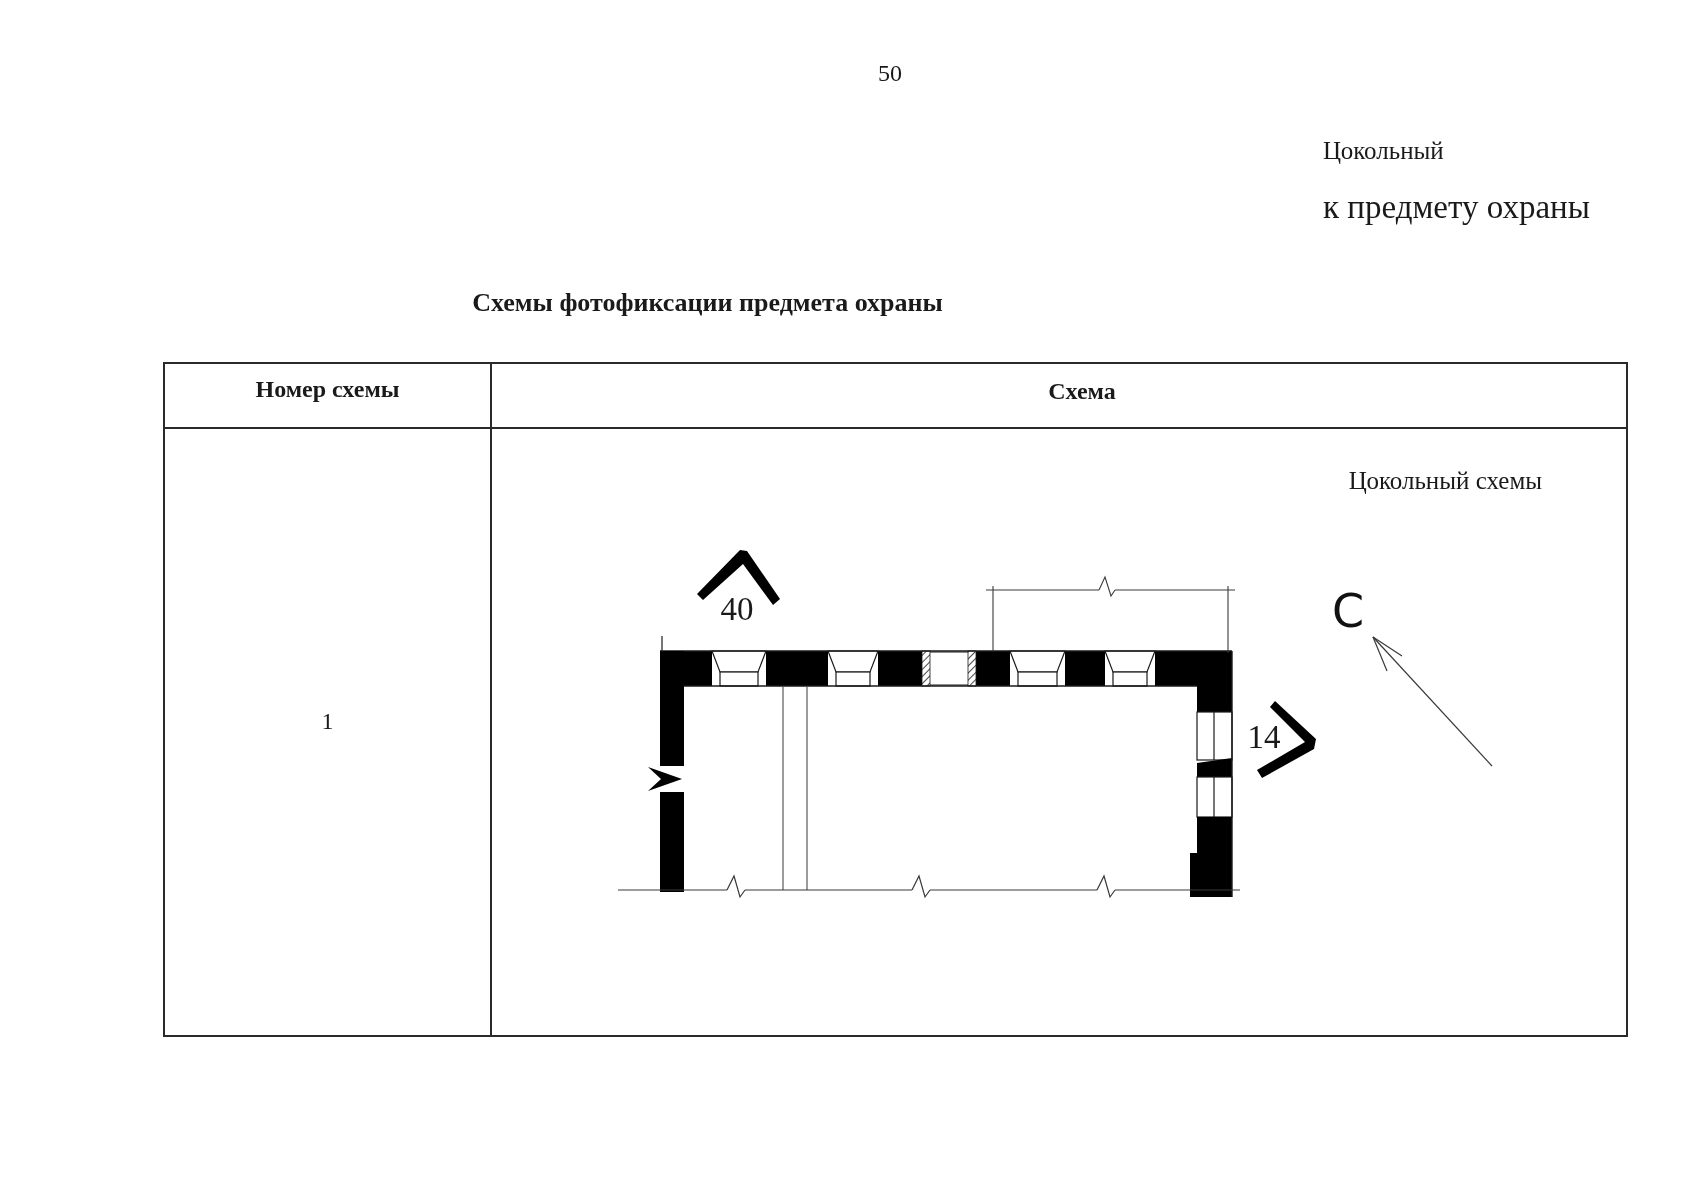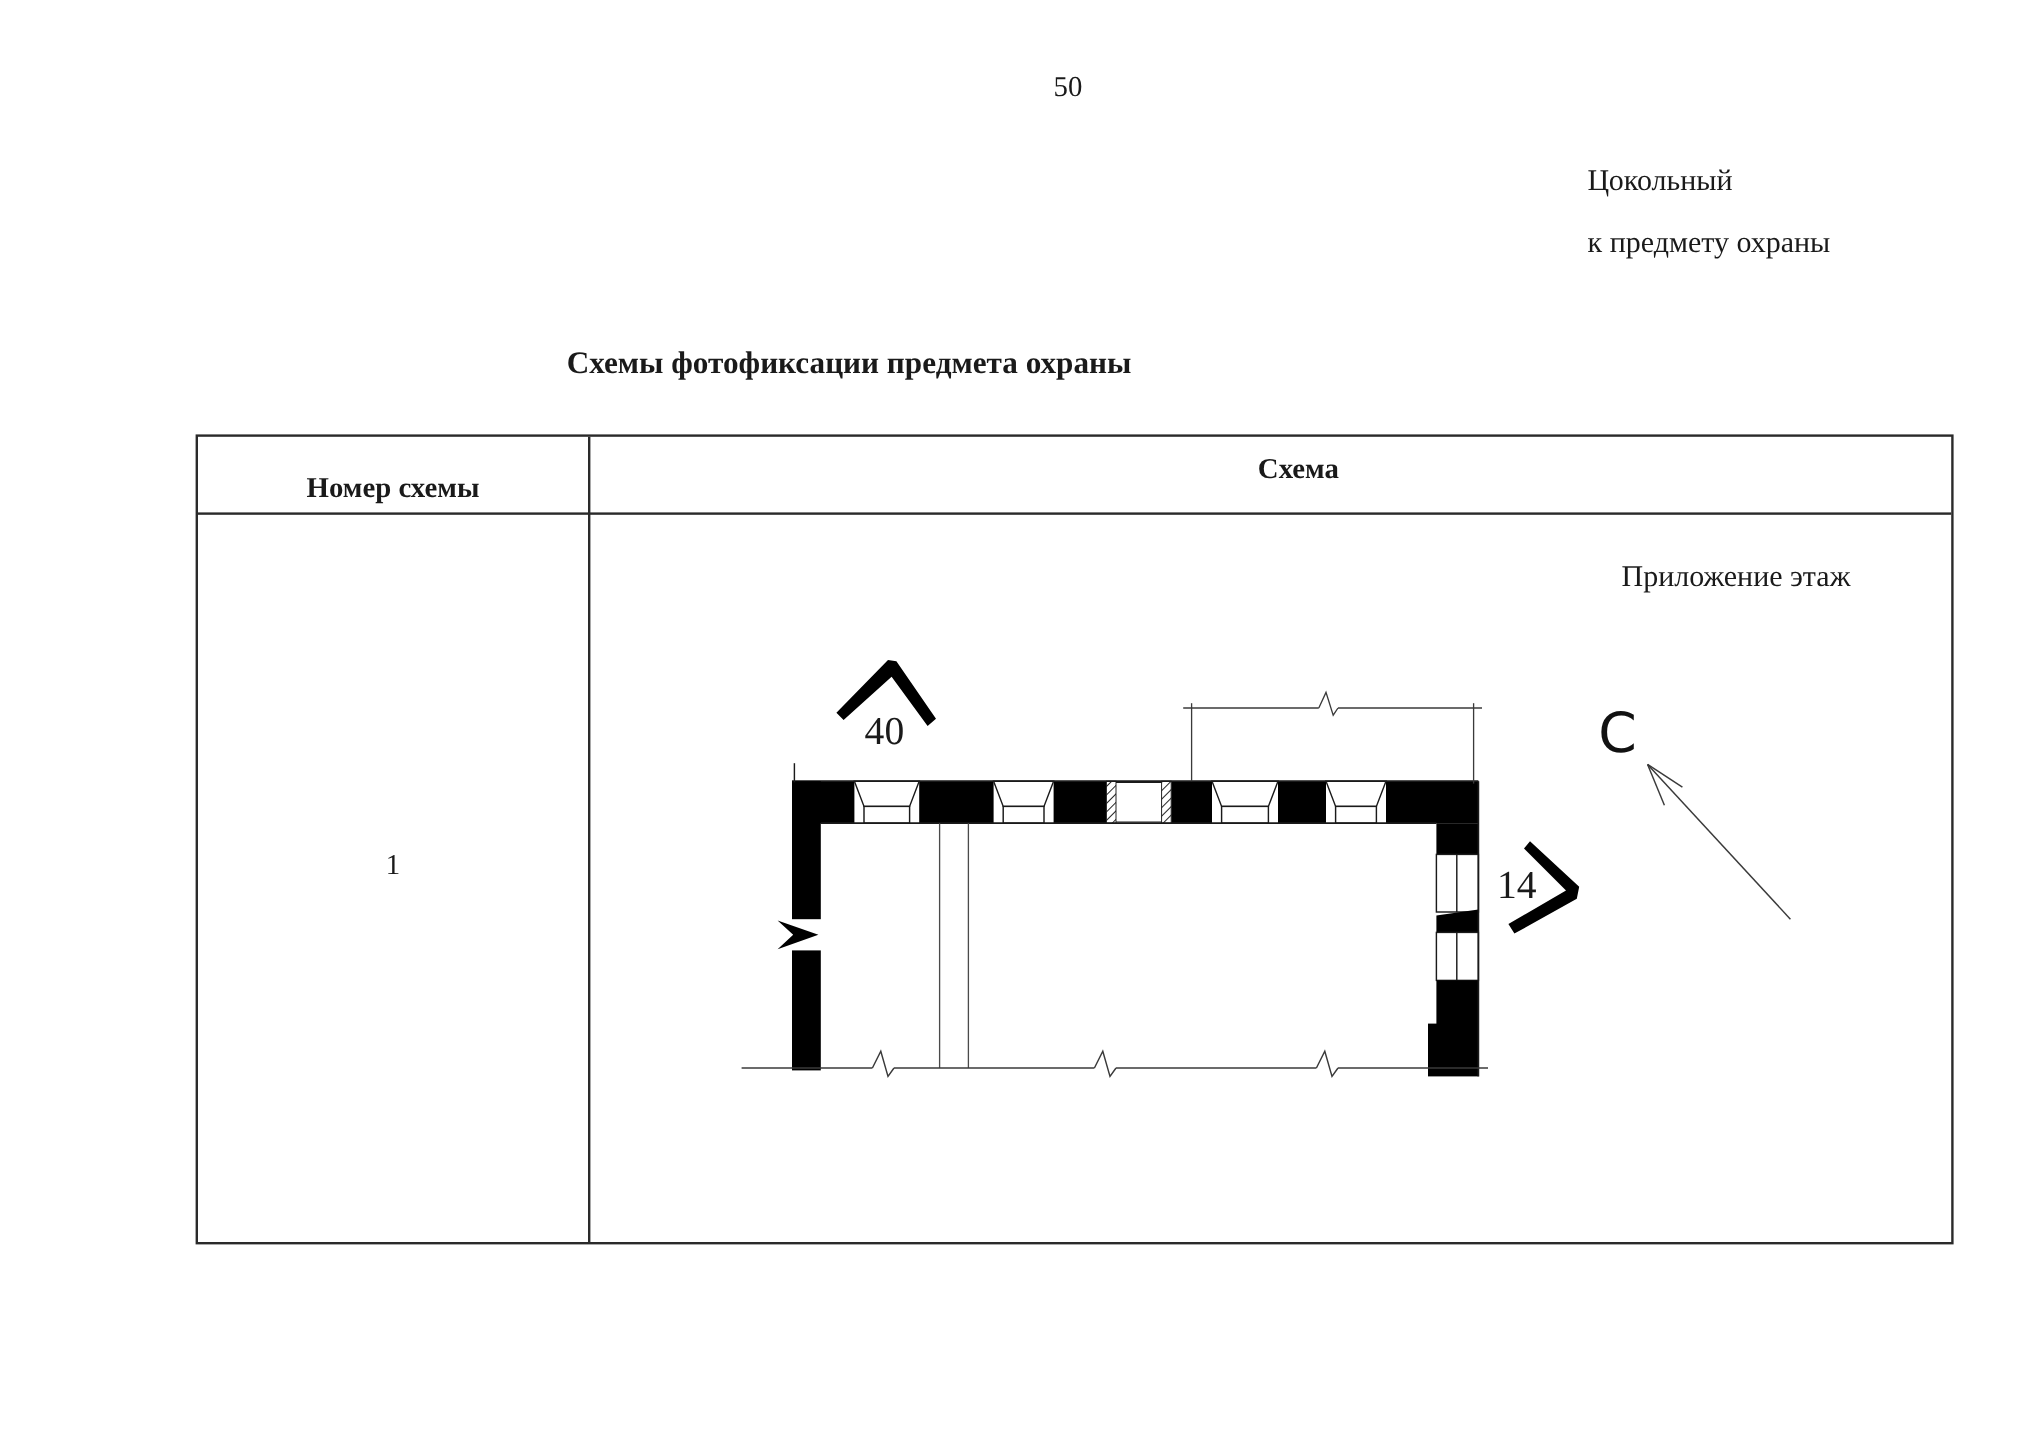--- a/index.html
+++ b/index.html
@@ -6,27 +6,27 @@
   * { margin:0; padding:0; box-sizing:border-box; }
   body { background:#888; font-family:"Liberation Serif", serif; }
   .page {
     position:relative; width:1695px; height:1200px;
     background:var(--paper); color:var(--ink); overflow:hidden;
     margin:0 auto;
   }
   .abs { position:absolute; }
   .page-number { top:60px; left:0; width:1780px; text-align:center; font-size:24px; }
   .annot-1 { top:137px; left:1323px; font-size:25px; }
-  .annot-2 { top:189px; left:1323px; font-size:25px; }
+  .annot-2 { top:189px; left:1323px; font-size:33px; }
   .doc-title { top:288px; left:0; width:1415px; text-align:center; font-size:26px; font-weight:bold; }
   
   .tbl { top:362px; left:163px; width:1465px; height:675px; border:2px solid var(--line); }
   .tbl-vline { position:absolute; top:0; bottom:0; left:325px; width:2px; background:var(--line); }
   .tbl-hline { position:absolute; top:63px; left:0; right:0; height:2px; background:var(--line); }
-  .th1 { position:absolute; top:30px; left:0; width:325px; text-align:center; font-size:24px; font-weight:bold; }
+  .th1 { position:absolute; top:12px; left:0; width:325px; text-align:center; font-size:24px; font-weight:bold; }
   .th2 { position:absolute; top:14px; left:327px; width:1136px; text-align:center; font-size:24px; font-weight:bold;padding-left:44px; }
   .row-num { position:absolute; top:344px; left:0; width:325px; text-align:center; font-size:24px; }
   .floor-label { position:absolute; top:103px; left:327px; width:1050px; text-align:right; font-size:25px; }
   .plan-wrap { top:520px; left:560px; width:980px; height:400px; }
   svg text { font-family:"Liberation Serif", serif; }
   svg text.north-letter { font-family:"DejaVu Sans", sans-serif; }
 </style>
 </head>
 <body>
 
@@ -38,21 +38,21 @@
   <div class="abs annot-2">к предмету охраны</div>
 
   <div class="abs doc-title">Схемы фотофиксации предмета охраны</div>
 
   <div class="abs tbl">
     <div class="tbl-vline"></div>
     <div class="tbl-hline"></div>
     <div class="th1">Номер схемы</div>
     <div class="th2">Схема</div>
     <div class="row-num">1</div>
-    <div class="floor-label">Приложение этаж</div>
+    <div class="floor-label">Цокольный схемы</div>
   </div>
 
   <svg class="abs plan-wrap" viewBox="560 520 980 400" width="980" height="400" xmlns="http://www.w3.org/2000/svg">
     <defs>
       <pattern id="hatch" width="5" height="5" patternUnits="userSpaceOnUse" patternTransform="rotate(45)">
         <rect width="5" height="5" fill="#ffffff"></rect>
         <line x1="0" y1="0" x2="0" y2="5" stroke="#1a1a1a" stroke-width="1.6"></line>
       </pattern>
     </defs>
 

